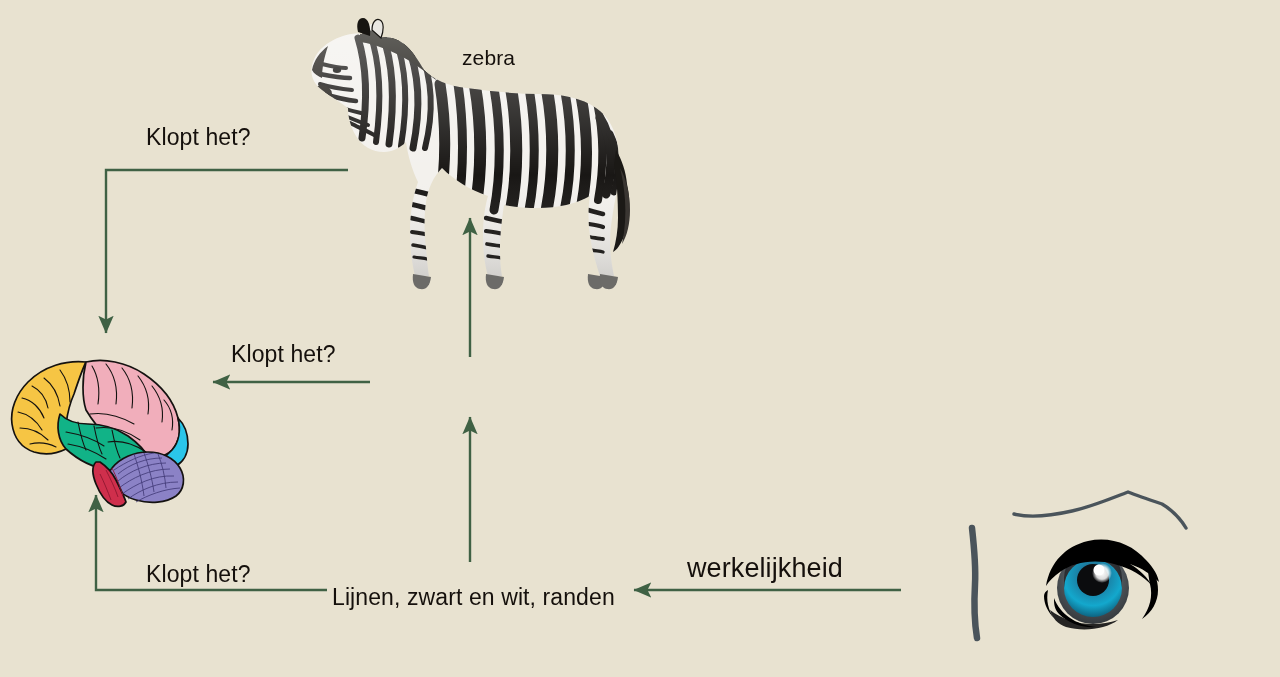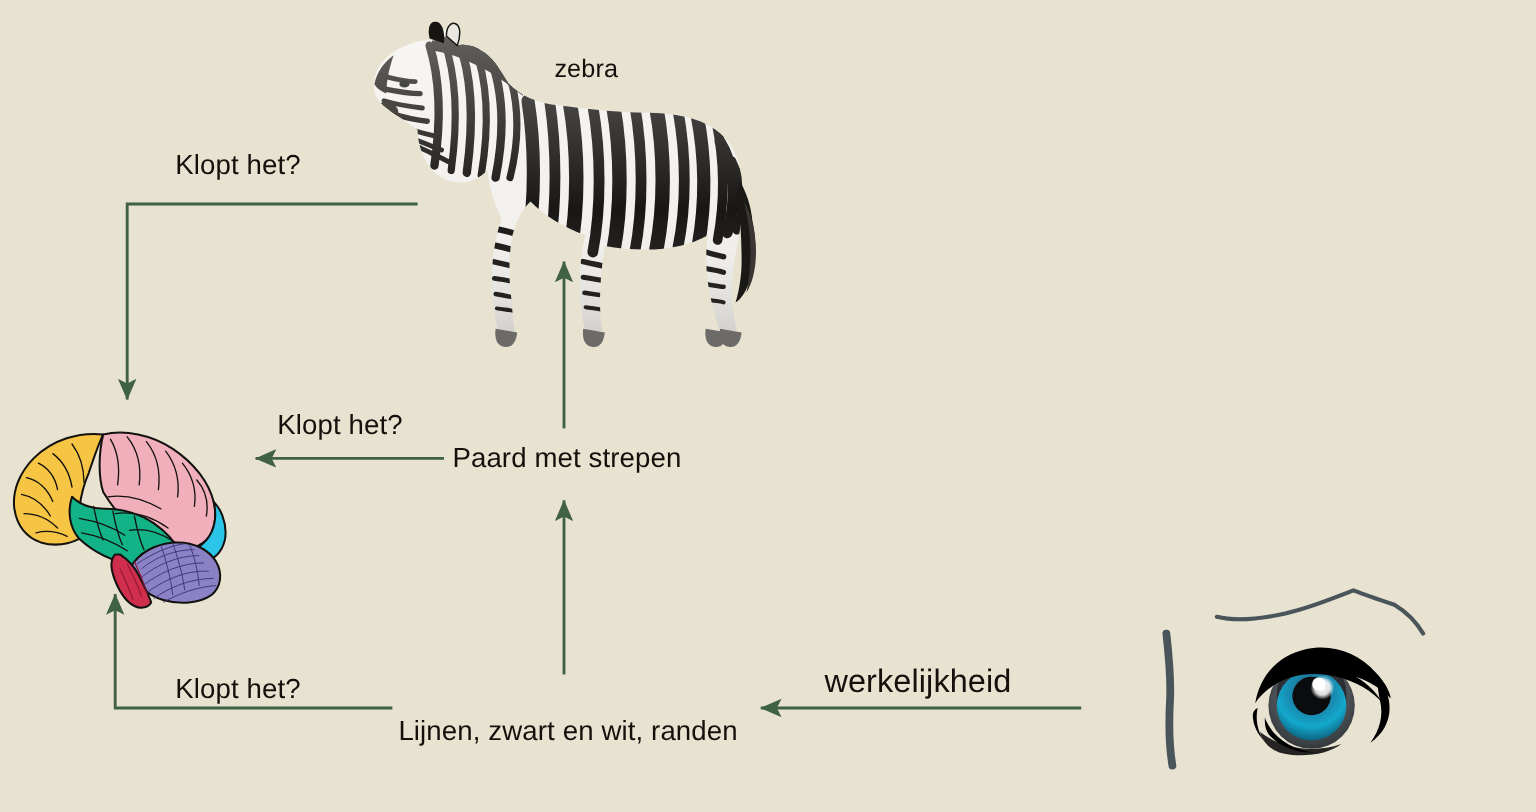--- a/index.html
+++ b/index.html
@@ -25,21 +25,21 @@
     color: #15100c;
     font-family: "Liberation Sans", sans-serif;
     white-space: nowrap;
     letter-spacing: 0.1px;
   }
   #lbl-zebra      { left: 462px; top: 46px;  font-size: 21px; }
   #lbl-klopt-top  { left: 146px; top: 124px; font-size: 23px; }
   #lbl-klopt-mid  { left: 231px; top: 341px; font-size: 23px; }
   #lbl-paard      { left: 377px; top: 368px; font-size: 23px; }
   #lbl-klopt-bot  { left: 146px; top: 561px; font-size: 23px; }
-  #lbl-lijnen     { left: 332px; top: 596px; font-size: 23px; }
+  #lbl-lijnen     { left: 332px; top: 584px; font-size: 23px; }
   #lbl-werk       { left: 687px; top: 553px; font-size: 27px; }
 
   #arrows { position: absolute; left:0; top:0; width:1280px; height:677px; }
 
   .artbox { position: absolute; }
   #zebra-art { left: 300px; top: 18px;  width: 340px; height: 285px; }
   #brain-art { left: 8px;   top: 350px; width: 200px; height: 160px; }
   #eye-art   { left: 960px; top: 478px; width: 290px; height: 175px; }
 </style>
 </head>
@@ -318,21 +318,20 @@
                C84,115 86,113 88,112 Z" fill="#000000"></path>
     </svg>
   </div>
 
   <div class="label" id="lbl-zebra">zebra</div>
 
   <div class="label" id="lbl-klopt-top">Klopt het?</div>
 
   <div class="label" id="lbl-klopt-mid">Klopt het?</div>
 
-  <div class="label" id="lbl-paard">Paard met strepen</div>
 
   <div class="label" id="lbl-klopt-bot">Klopt het?</div>
 
   <div class="label" id="lbl-lijnen">Lijnen, zwart en wit, randen</div>
 
   <div class="label" id="lbl-werk">werkelijkheid</div>
 
 </div>
 
 </body></html>

